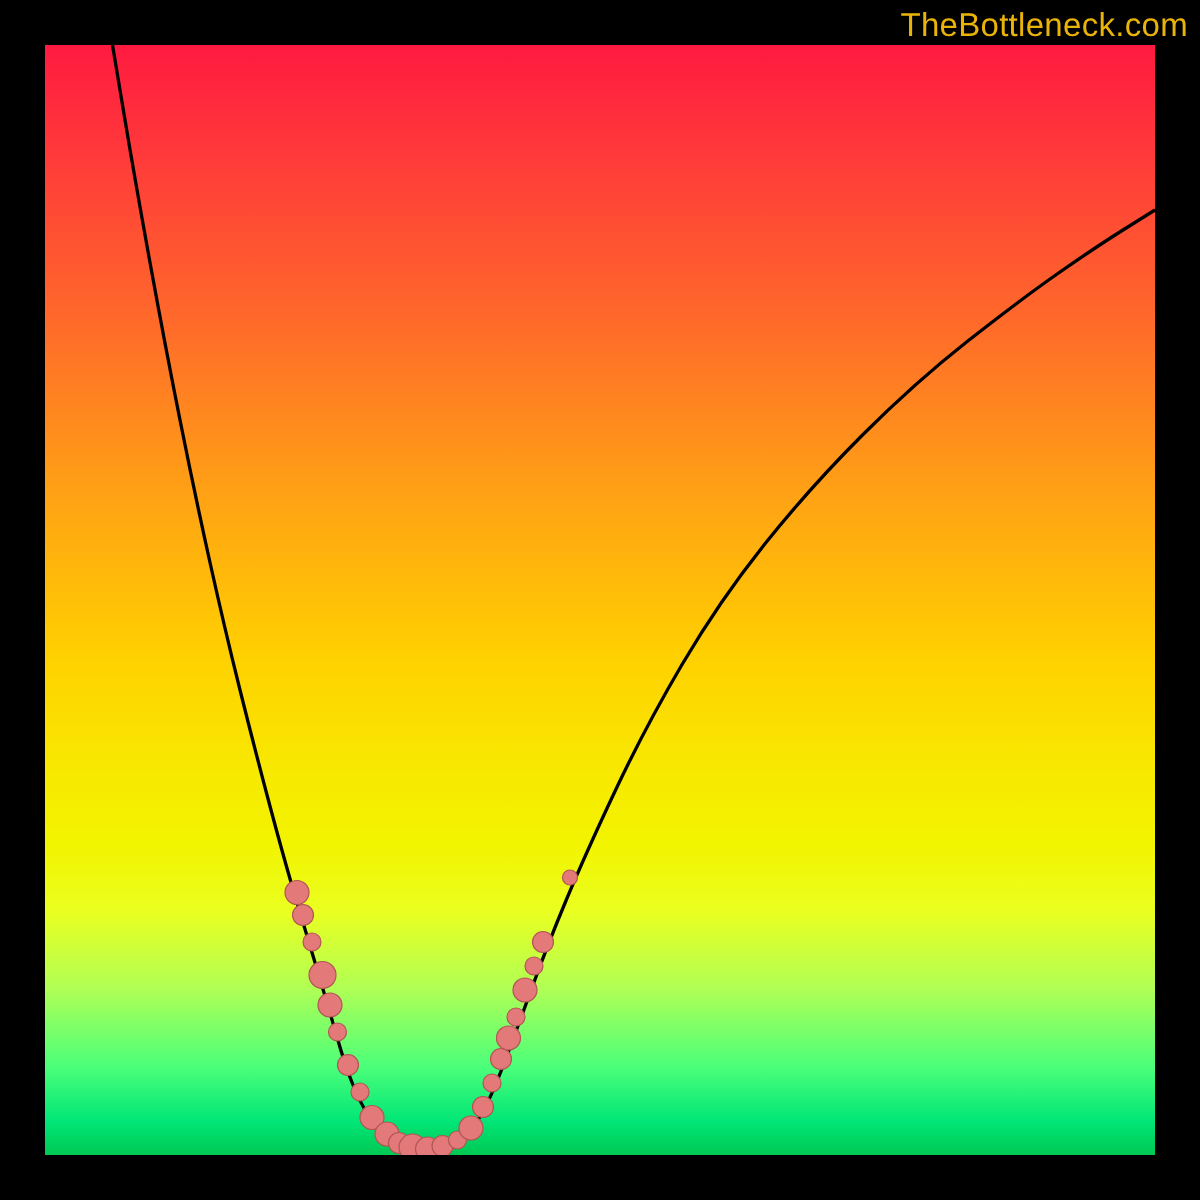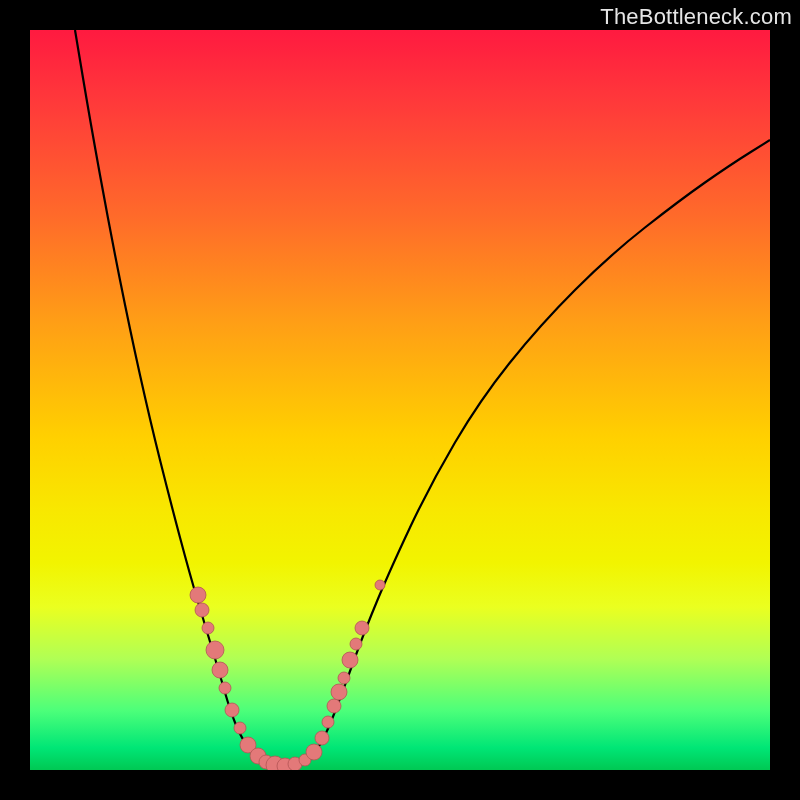--- a/index.html
+++ b/index.html
@@ -29,21 +29,21 @@
       #b0ff55 85%,
       #4cff7a 92%,
       #00e676 97%,
       #00c853 100%
     );
   }
   .watermark {
     position: absolute;
     top: 4px;
     right: 8px;
-    color: #e5e5e5;
+    color: #eab308;
     font-size: 22px;
     font-weight: 400;
     letter-spacing: 0.2px;
     z-index: 10;
     text-align: right;
   }
   svg.plot {
     position: absolute;
     left: 0;
     top: 0;

